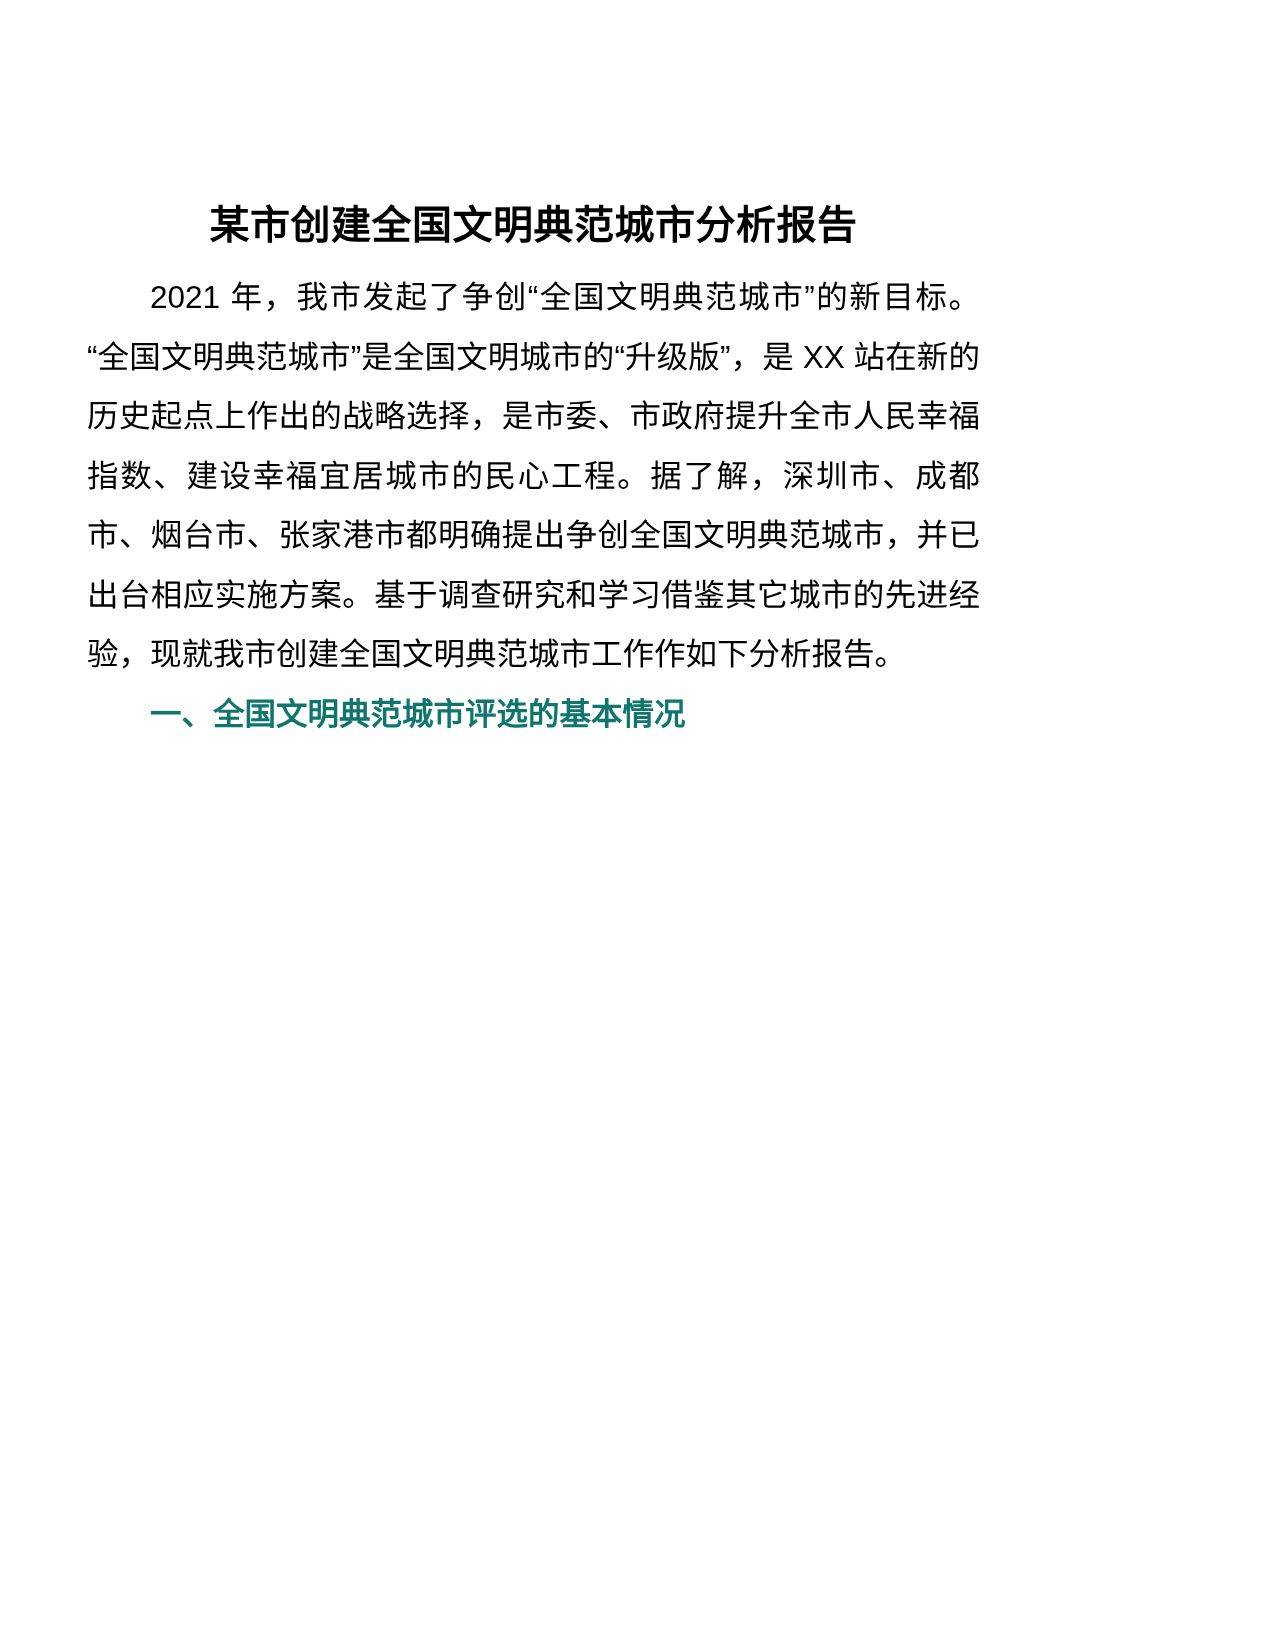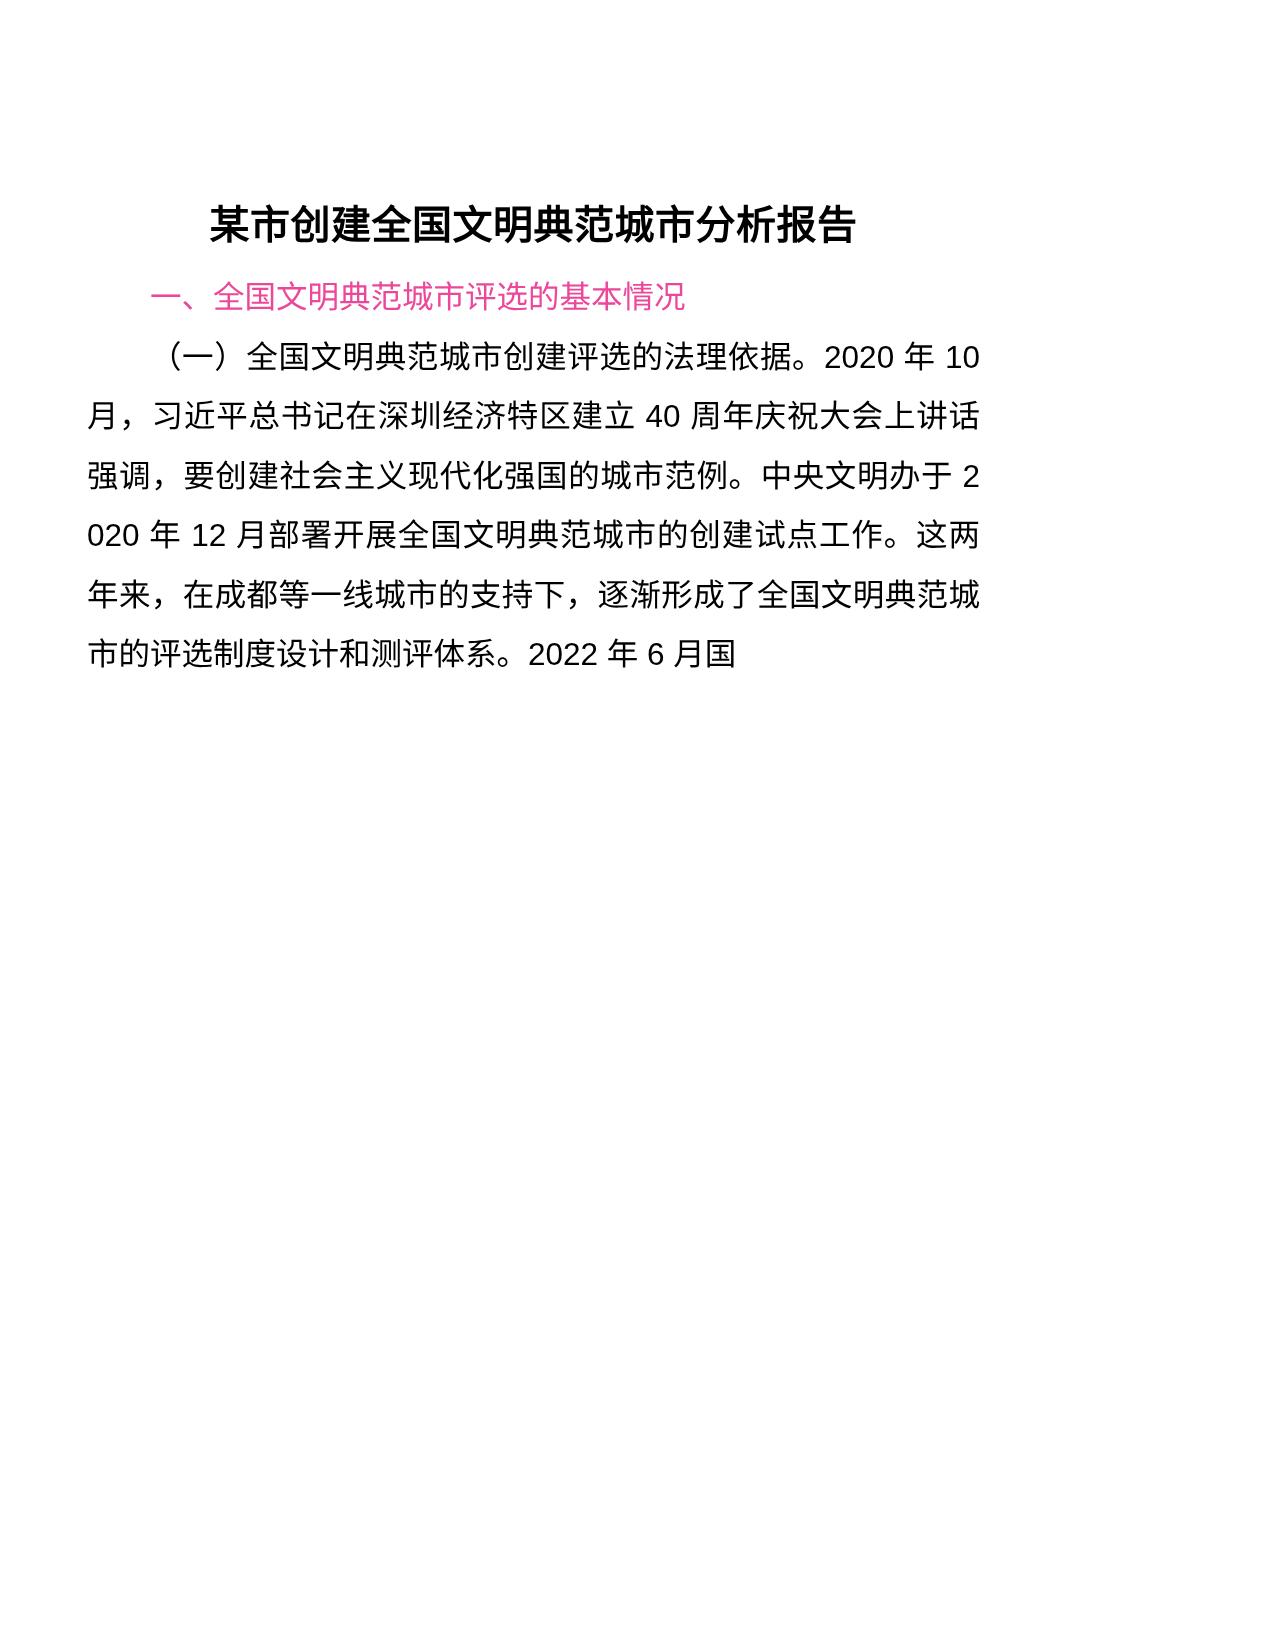--- a/index.html
+++ b/index.html
@@ -52,34 +52,35 @@
   .body-para.indent {
     text-indent: 63px;
   }
 
   .section-heading {
     font-size: 31.5px;
     line-height: 59.5px;
     text-indent: 63px;
     text-align: left;
     margin: 0;
-    color: #ec4899;
+    color: #0f766e;
+    font-weight: bold;
   }
 
   
   .body-para, .section-heading {
     font-kerning: none;
   }
 </style>
 </head>
 <body>
 
 <div class="page">
 
   <h1 class="doc-title">某市创建全国文明典范城市分析报告</h1>
 
+  <p class="body-para indent">2021 年，我市发起了争创“全国文明典范城市”的新目标。“全国文明典范城市”是全国文明城市的“升级版”，是 XX 站在新的历史起点上作出的战略选择，是市委、市政府提升全市人民幸福指数、建设幸福宜居城市的民心工程。据了解，深圳市、成都市、烟台市、张家港市都明确提出争创全国文明典范城市，并已出台相应实施方案。基于调查研究和学习借鉴其它城市的先进经验，现就我市创建全国文明典范城市工作作如下分析报告。</p>
 
   <p class="section-heading">一、全国文明典范城市评选的基本情况</p>
 
 
-  <p class="body-para indent">（一）全国文明典范城市创建评选的法理依据。2020 年 10 月，习近平总书记在深圳经济特区建立 40 周年庆祝大会上讲话强调，要创建社会主义现代化强国的城市范例。中央文明办于 2020 年 12 月部署开展全国文明典范城市的创建试点工作。这两年来，在成都等一线城市的支持下，逐渐形成了全国文明典范城市的评选制度设计和测评体系。2022 年 6 月国</p>
 
 </div>
 
 </body></html>

